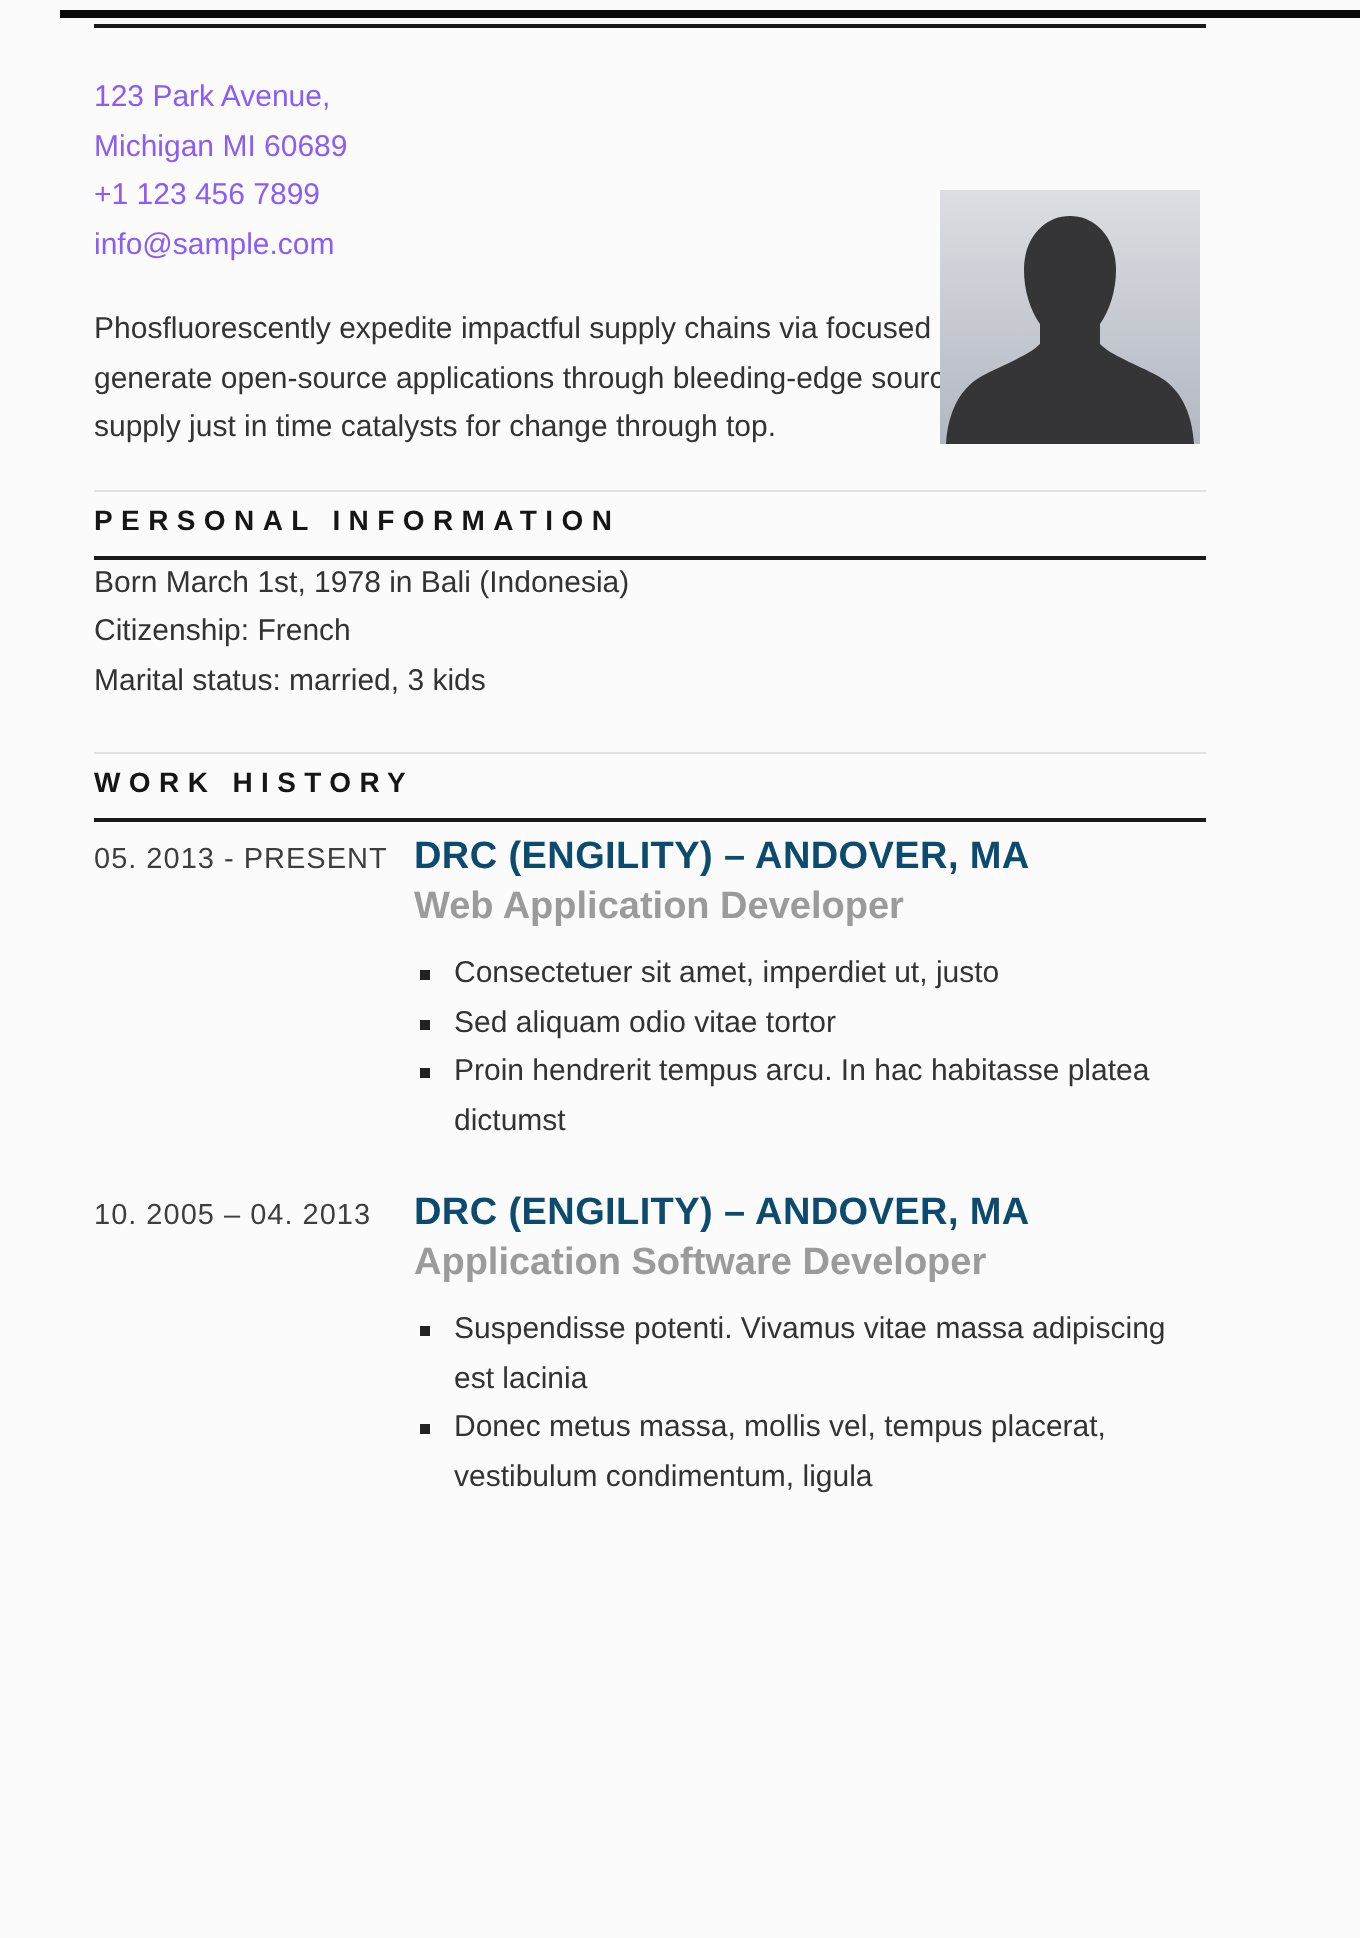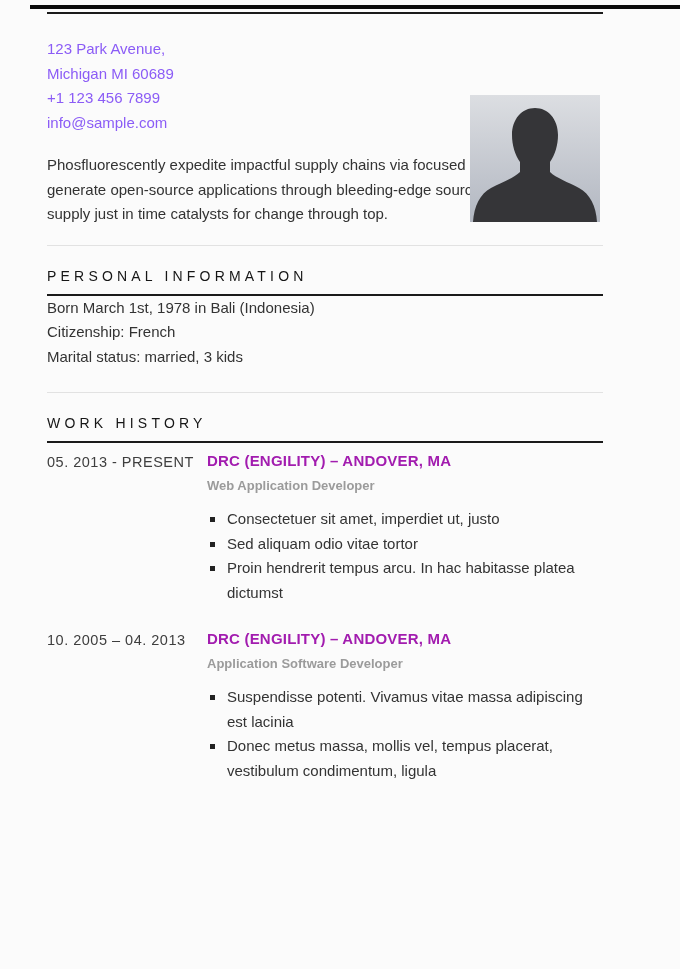--- a/index.html
+++ b/index.html
@@ -40,43 +40,43 @@
   .photo svg { display:block; }
 
   .summary {
     margin:18px 0 0 0; width:565px;
     font-size:15px; line-height:24.5px; color:#333;
   }
 
   .section-sep-1 { margin-top:18px; }
   .section-sep-2 { margin-top:23px; }
   .section-title {
-    margin:23px 0 0 0;
-    font-size:14px; font-weight:normal; letter-spacing:4.2px;
+    margin:7px 0 0 0;
+    font-size:14px; font-weight:bold; letter-spacing:4.2px;
     color:#161616; line-height:15px;
   }
   .section-rule { margin-top:10px; }
 
   .pi-lines { font-size:15px; line-height:24.5px; }
 
   .jobs { margin-top:10px; }
   .job { display:flex; }
   .job + .job { margin-top:26px; }
   .job-dates {
     width:160px; flex:none;
     font-size:14.5px; letter-spacing:0.5px; color:#3e3e3e;
     line-height:17px; padding-top:1px;
   }
   .job-main { flex:1 1 auto; }
   .job-company {
-    font-size:15px; font-weight:bold; color:#a21caf;
+    font-size:19px; font-weight:bold; color:#0c4a6e;
     letter-spacing:0.2px; line-height:16px;
   }
   .job-role {
-    margin-top:9px; font-size:13px; font-weight:bold; color:#9b9b9b;
+    margin-top:9px; font-size:19px; font-weight:bold; color:#9b9b9b;
     line-height:16px;
   }
   .job-bullets { list-style:none; margin:13px 0 0 0; padding:0; width:380px; }
   .job-bullet {
     position:relative; padding-left:20px;
     font-size:15px; line-height:24.5px; color:#333;
   }
   .bullet-sq {
     position:absolute; left:3px; top:10px;
     width:5px; height:5px; background:#222222;

